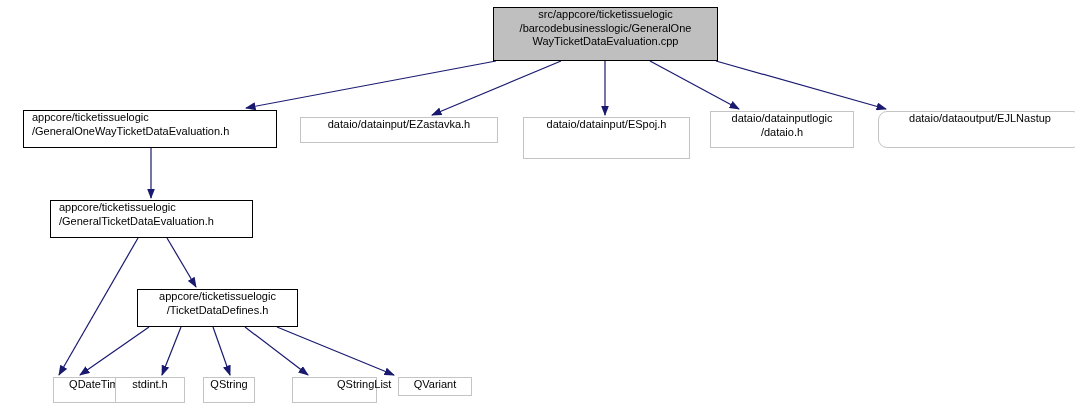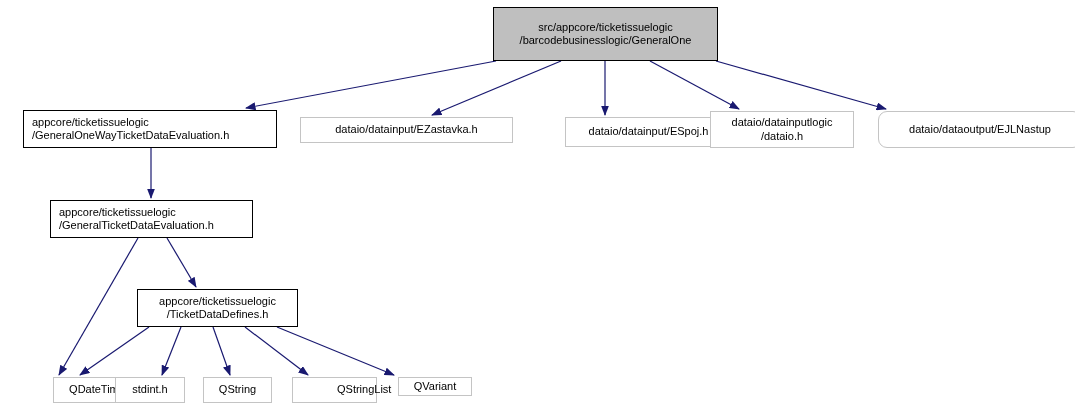--- a/index.html
+++ b/index.html
@@ -17,21 +17,20 @@
     width: 1075px; height: 409px;
     pointer-events: none;
   }
   .gnode {
     position: absolute;
     box-sizing: border-box;
     background: #ffffff;
     border: 1px solid #000000;
     display: flex;
     flex-direction: column;
-    justify-content: center;
     font-size: 11px;
     line-height: 13.5px;
     color: #000000;
     white-space: nowrap;
     cursor: pointer;
   }
   .gnode.kind-root {
     background: #bfbfbf;
     border: 1px solid #000000;
     cursor: default;
@@ -66,29 +65,30 @@
         <line x1="181" y1="327" x2="162" y2="375" stroke="#191970" stroke-width="1.2" marker-end="url(#arrowhead)"></line>
         <line x1="213" y1="327" x2="230" y2="375" stroke="#191970" stroke-width="1.2" marker-end="url(#arrowhead)"></line>
         <line x1="245" y1="327" x2="308" y2="375" stroke="#191970" stroke-width="1.2" marker-end="url(#arrowhead)"></line>
         <line x1="277" y1="327" x2="394" y2="375" stroke="#191970" stroke-width="1.2" marker-end="url(#arrowhead)"></line>
       </g>
   </svg>
   <div id="node-layer">
       <div class="gnode kind-root align-center" style="left: 493px; top: 7px; width: 225px; height: 54px;">
         <div class="nline">src/appcore/ticketissuelogic</div>
         <div class="nline">/barcodebusinesslogic/GeneralOne</div>
+        <div class="nline">WayTicketDataEvaluation.cpp</div>
       </div>
       <div class="gnode kind-internal align-left" style="left: 23px; top: 110px; width: 254px; height: 38px;">
         <div class="nline">appcore/ticketissuelogic</div>
         <div class="nline">/GeneralOneWayTicketDataEvaluation.h</div>
       </div>
-      <div class="gnode kind-external align-center" style="left: 300px; top: 117px; width: 213px; height: 26px;">
+      <div class="gnode kind-external align-center" style="left: 300px; top: 117px; width: 198px; height: 26px;">
         <div class="nline">dataio/datainput/EZastavka.h</div>
       </div>
-      <div class="gnode kind-external align-center" style="left: 523px; top: 117px; width: 167px; height: 30px; margin-left: 42px;">
+      <div class="gnode kind-external align-center" style="left: 523px; top: 117px; width: 167px; height: 42px;">
         <div class="nline">dataio/datainput/ESpoj.h</div>
       </div>
       <div class="gnode kind-external align-center" style="left: 710px; top: 111px; width: 144px; height: 37px;">
         <div class="nline">dataio/datainputlogic</div>
         <div class="nline">/dataio.h</div>
       </div>
       <div class="gnode kind-external align-center" style="left: 878px; top: 111px; width: 204px; height: 37px; border-radius: 9px;">
         <div class="nline">dataio/dataoutput/EJLNastup</div>
       </div>
       <div class="gnode kind-internal align-left" style="left: 50px; top: 200px; width: 203px; height: 38px;">
@@ -98,21 +98,21 @@
       <div class="gnode kind-internal align-center" style="left: 137px; top: 289px; width: 161px; height: 38px;">
         <div class="nline">appcore/ticketissuelogic</div>
         <div class="nline">/TicketDataDefines.h</div>
       </div>
       <div class="gnode kind-external align-center" style="left: 5px; top: 377px; width: 88px; height: 26px; margin-left: 48px;">
         <div class="nline">QDateTime</div>
       </div>
       <div class="gnode kind-external align-center" style="left: 115px; top: 377px; width: 70px; height: 26px;">
         <div class="nline">stdint.h</div>
       </div>
-      <div class="gnode kind-external align-center" style="left: 203px; top: 377px; width: 69px; height: 26px;">
+      <div class="gnode kind-external align-center" style="left: 203px; top: 377px; width: 52px; height: 26px;">
         <div class="nline">QString</div>
       </div>
       <div class="gnode kind-external align-center" style="left: 292px; top: 377px; width: 85px; height: 26px; padding-left: 44px;">
         <div class="nline">QStringList</div>
       </div>
       <div class="gnode kind-external align-center" style="left: 398px; top: 377px; width: 74px; height: 19px;">
         <div class="nline">QVariant</div>
       </div>
     </div>
 </div>

